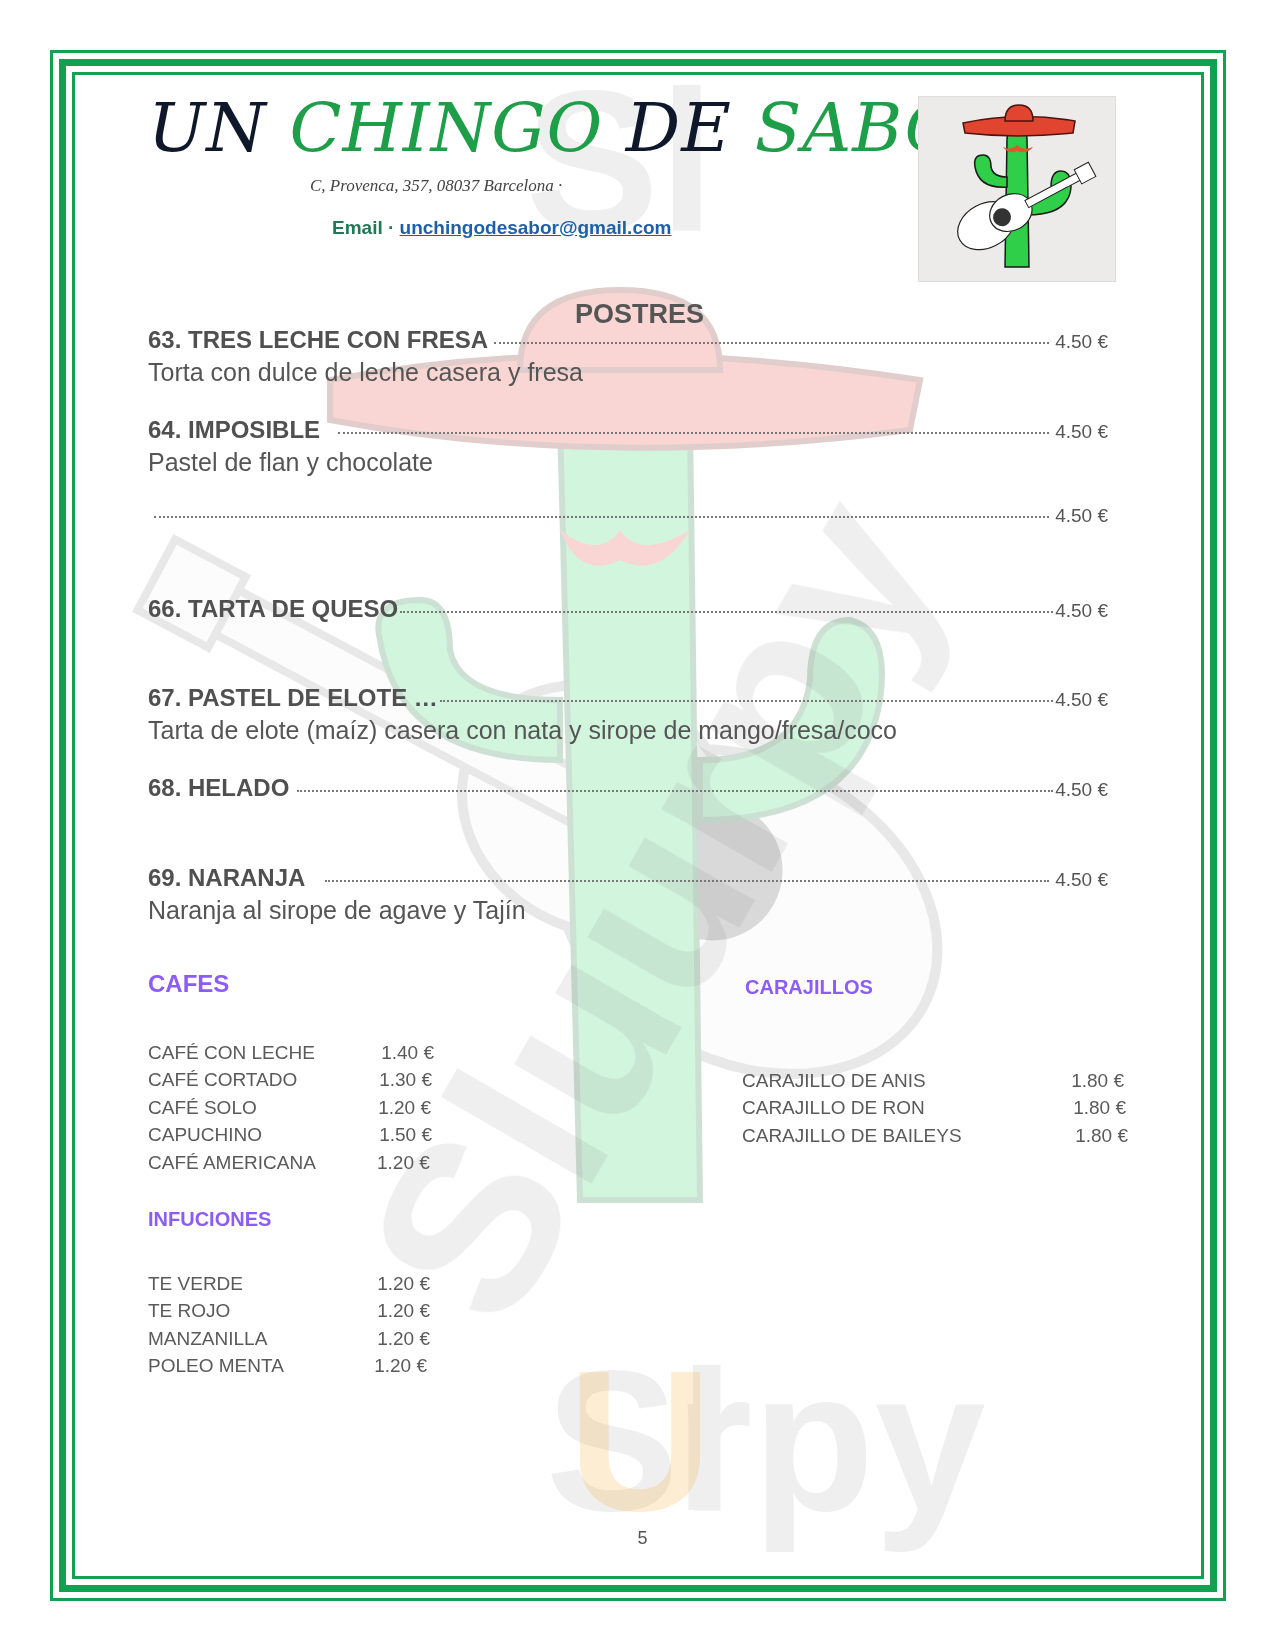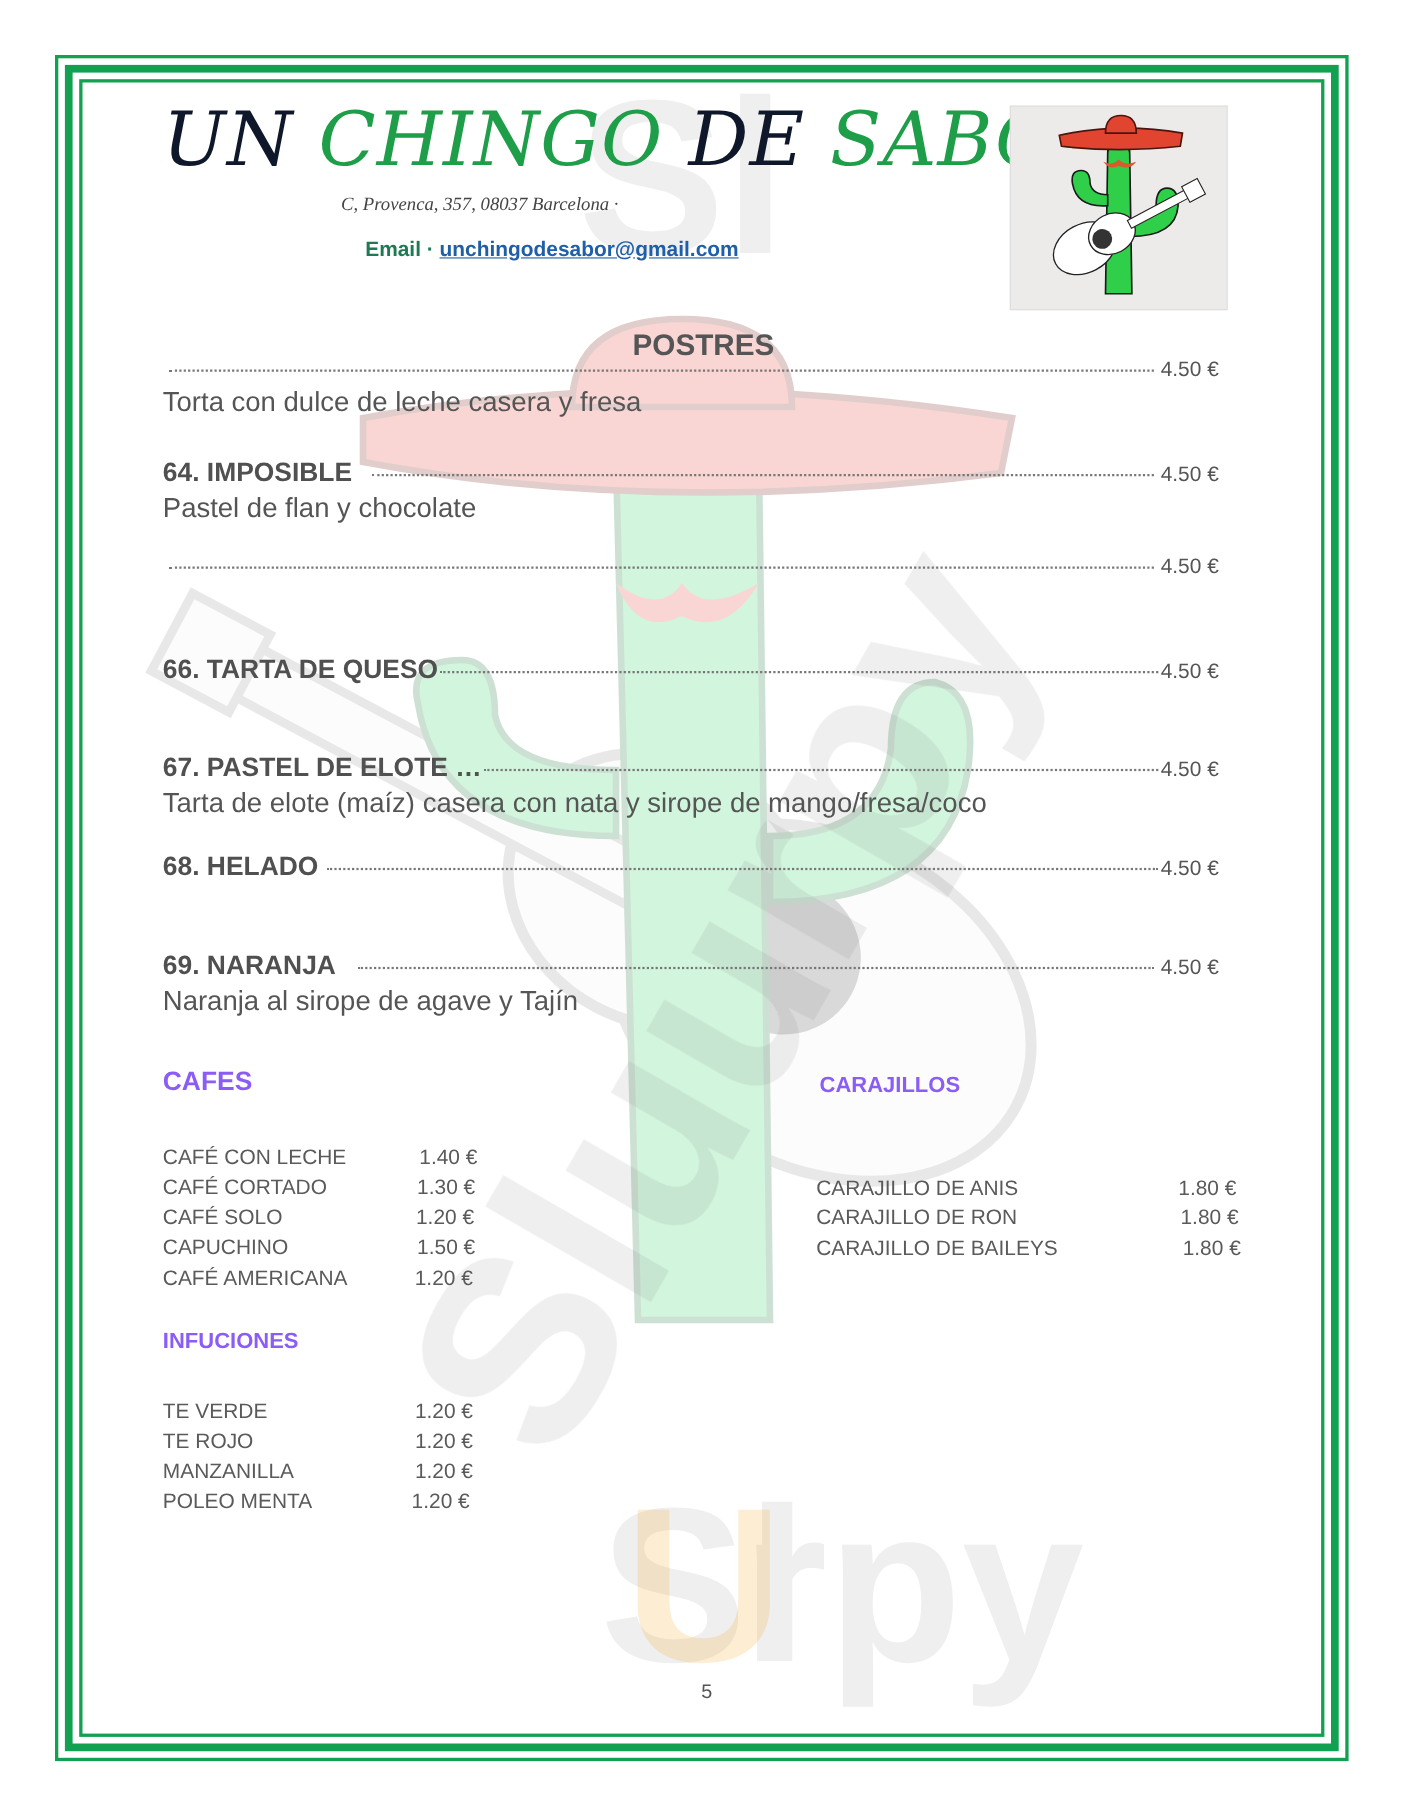--- a/index.html
+++ b/index.html
@@ -113,20 +113,21 @@
     <path d="M86 24 Q86 8 100 8 Q114 8 114 24 Z" fill="#e2452f" stroke="#4a150e" stroke-width="1.5"></path>
 
     <path d="M84 50 Q92 54 98 48 Q104 54 114 50 Q108 58 98 54 Q90 58 84 50 Z" fill="#d95a2a"></path>
   </svg>
 </div>
 
 <div class="section-title">POSTRES</div>
 
 <div class="item" style="top:326px">
   <div class="item-row">
+    <span class="item-name">63. TRES LECHE CON FRESA</span>
     <span class="dots"></span>
     <span class="item-price">4.50 €</span>
   </div>
   <div class="item-desc">Torta con dulce de leche casera y fresa</div>
 </div>
 
 <div class="item" style="top:416px">
   <div class="item-row">
     <span class="item-name">64. IMPOSIBLE</span>
     <span class="dots" style="margin-left:18px"></span>

